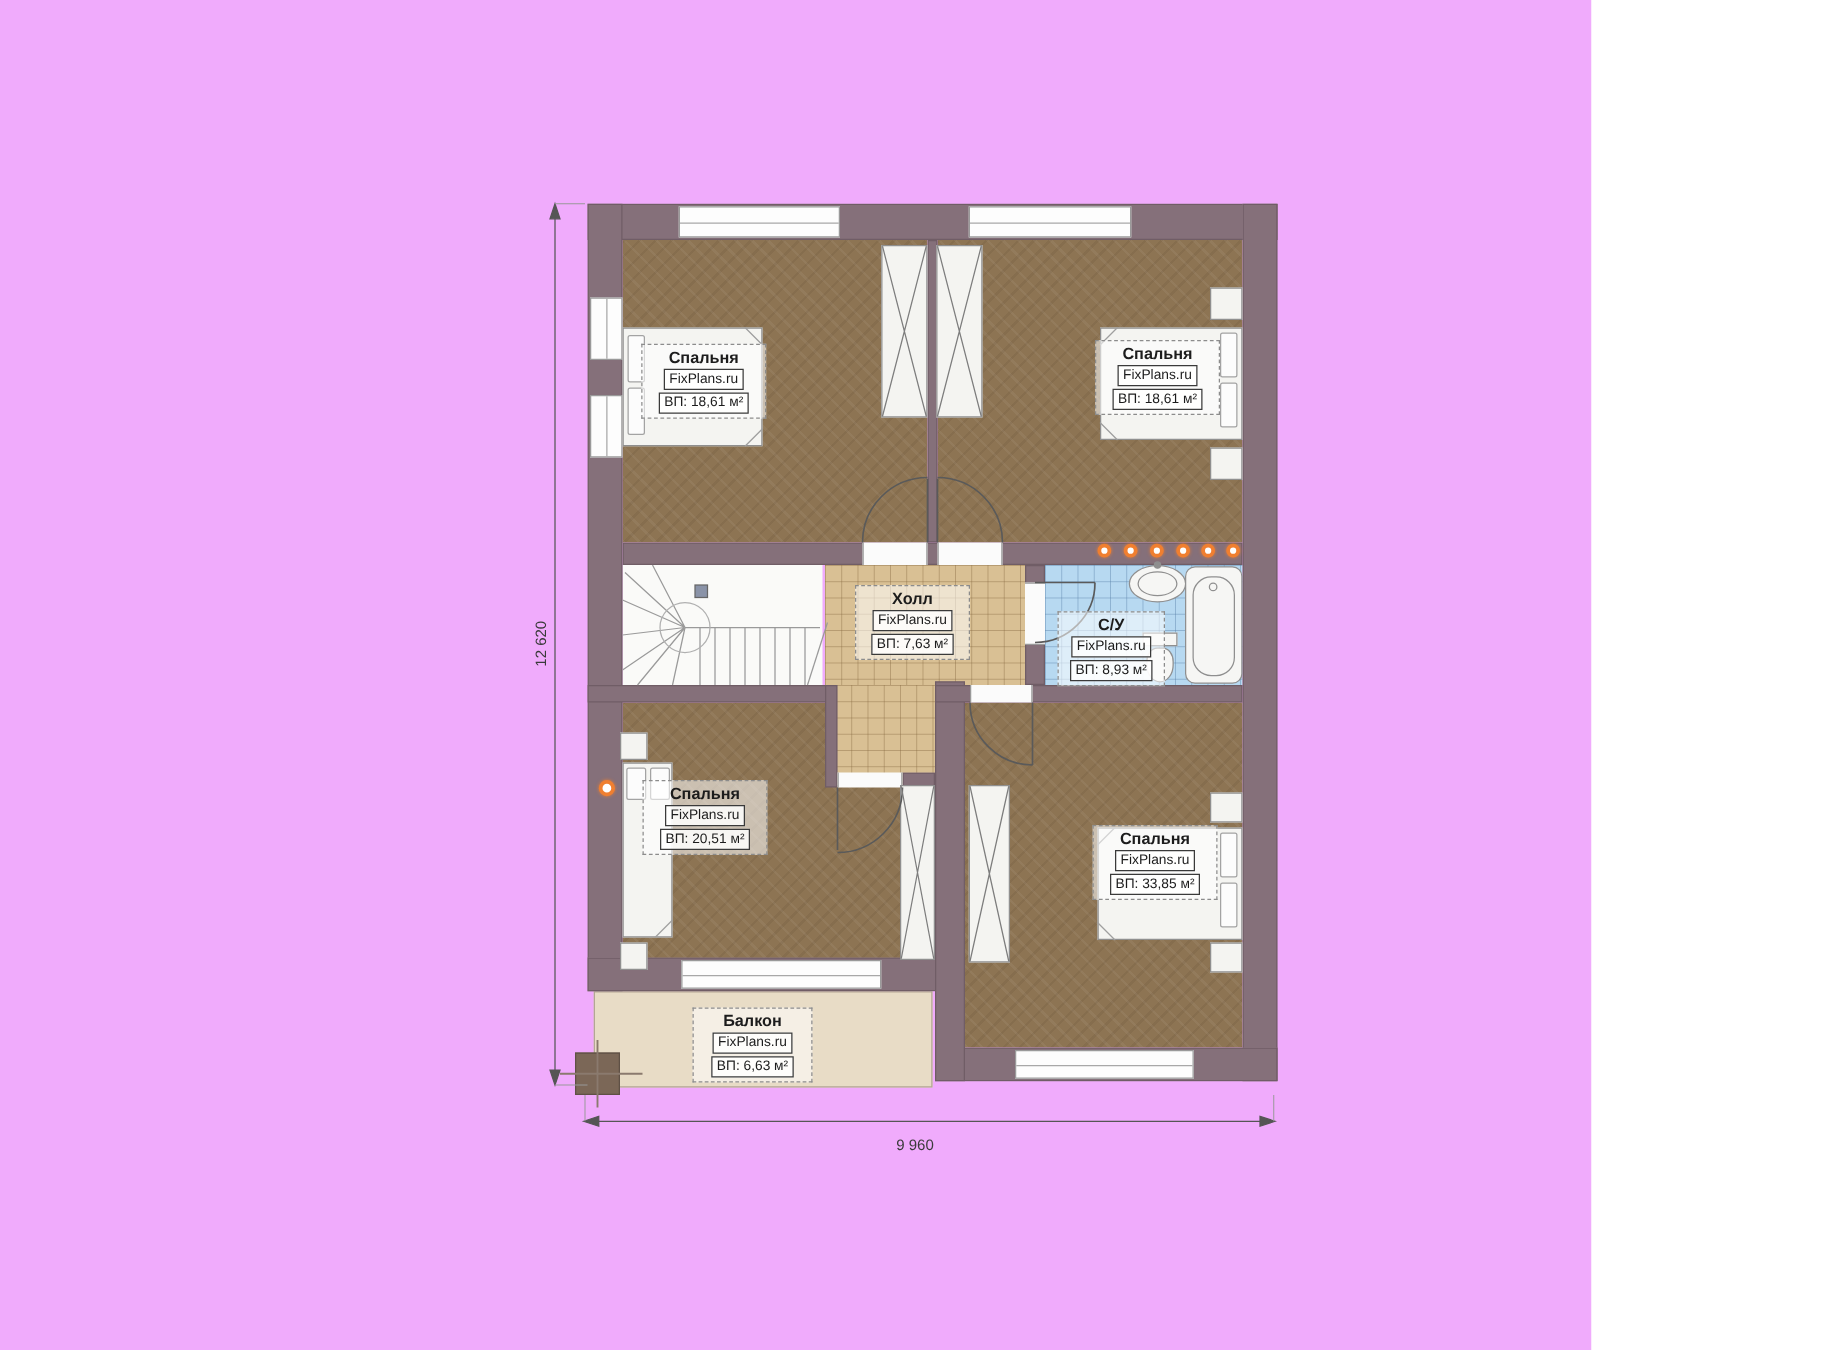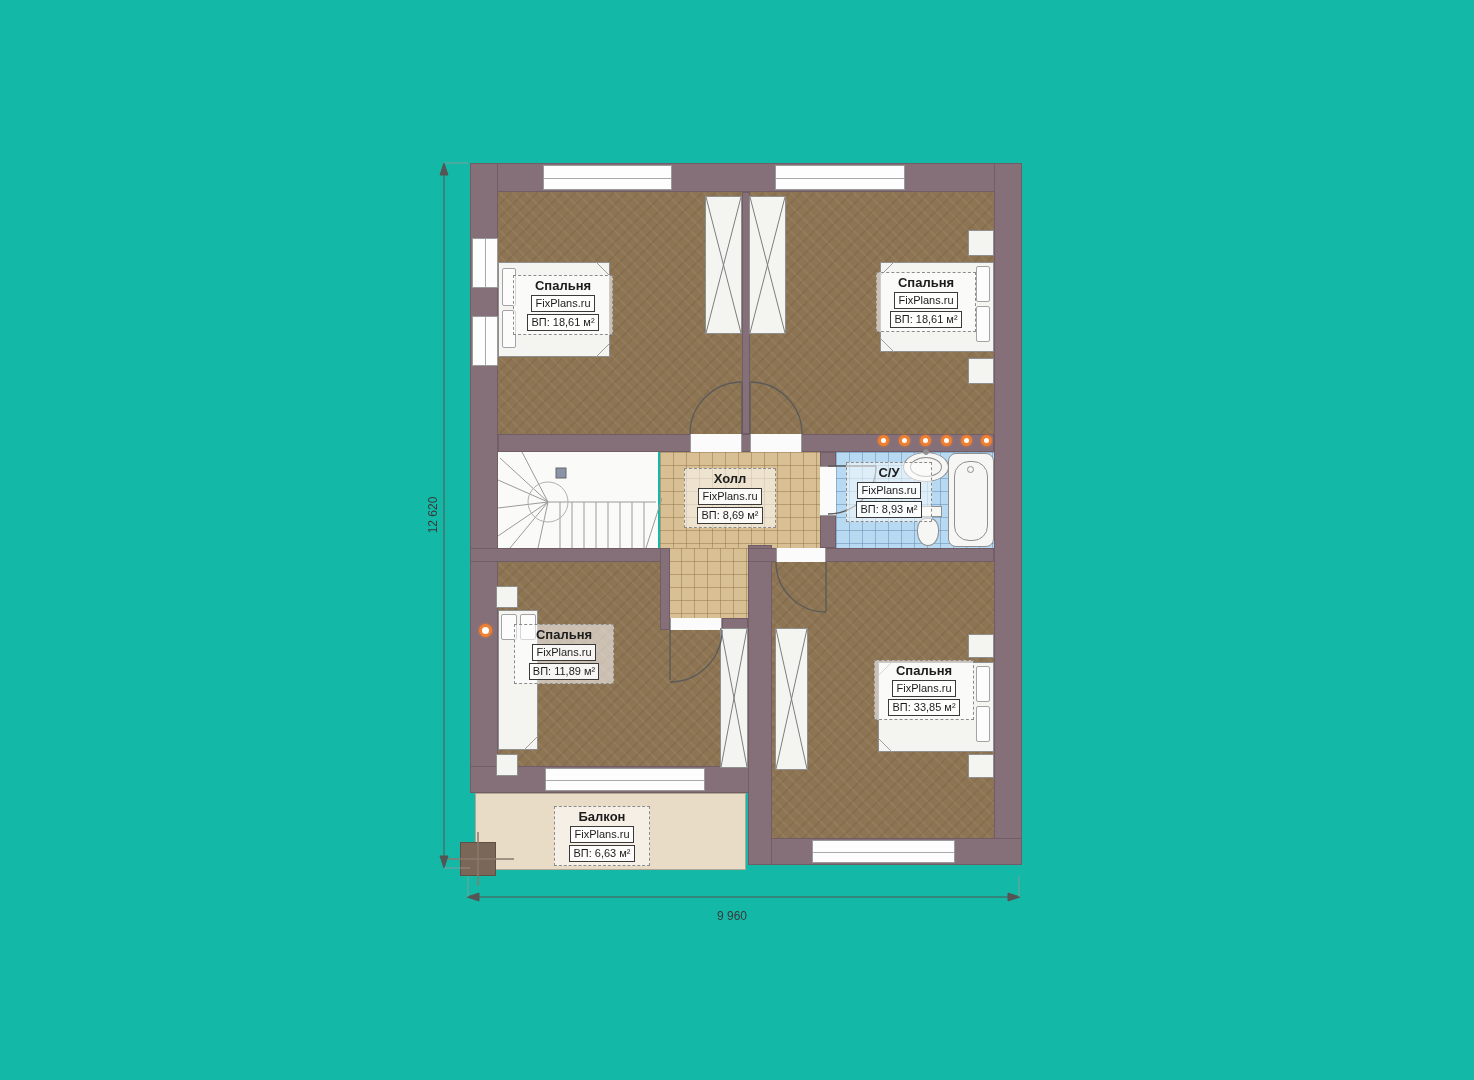--- a/index.html
+++ b/index.html
@@ -1,16 +1,16 @@
 <!DOCTYPE html>
 <html><head>
 <meta charset="utf-8">
 <style>
   html,body{margin:0;padding:0;background:#ffffff;}
-  .canvas{position:relative;width:1474px;height:1080px;background:#14b8a6;overflow:hidden;
+  .canvas{position:relative;width:1273px;height:1080px;background:#f0abfc;overflow:hidden;
           font-family:"Liberation Sans",sans-serif;}
   .floor{position:absolute;background-color:#8d7453;
      background-image:repeating-linear-gradient(45deg,rgba(255,255,255,.05) 0 2px,rgba(255,255,255,0) 2px 9px),
                       repeating-linear-gradient(135deg,rgba(40,25,10,.07) 0 2px,rgba(0,0,0,0) 2px 9px);}
   .tile-hall{position:absolute;background-color:#d9c094;
      background-image:linear-gradient(rgba(130,100,60,.40) 1px,transparent 1px),
                       linear-gradient(90deg,rgba(130,100,60,.40) 1px,transparent 1px);
      background-size:13px 13px;}
   .tile-bath{position:absolute;background-color:#b7d9f1;
      background-image:linear-gradient(rgba(90,130,170,.45) 1px,transparent 1px),
@@ -183,31 +183,31 @@
     <div class="rbox">ВП: 18,61 м²</div>
   </div>
   <div class="panel" style="left:876px;top:272px;width:100px">
     <div class="rname">Спальня</div>
     <div class="rbox">FixPlans.ru</div>
     <div class="rbox">ВП: 18,61 м²</div>
   </div>
   <div class="panel" style="left:684px;top:468px;width:92px">
     <div class="rname">Холл</div>
     <div class="rbox">FixPlans.ru</div>
-    <div class="rbox">ВП: 8,69 м²</div>
-  </div>
-  <div class="panel" style="left:846px;top:462px;width:86px">
+    <div class="rbox">ВП: 7,63 м²</div>
+  </div>
+  <div class="panel" style="left:846px;top:489px;width:86px">
     <div class="rname">С/У</div>
     <div class="rbox">FixPlans.ru</div>
     <div class="rbox">ВП: 8,93 м²</div>
   </div>
   <div class="panel" style="left:514px;top:624px;width:100px">
     <div class="rname">Спальня</div>
     <div class="rbox">FixPlans.ru</div>
-    <div class="rbox">ВП: 11,89 м²</div>
+    <div class="rbox">ВП: 20,51 м²</div>
   </div>
   <div class="panel" style="left:874px;top:660px;width:100px">
     <div class="rname">Спальня</div>
     <div class="rbox">FixPlans.ru</div>
     <div class="rbox">ВП: 33,85 м²</div>
   </div>
   <div class="panel" style="left:554px;top:806px;width:96px">
     <div class="rname">Балкон</div>
     <div class="rbox">FixPlans.ru</div>
     <div class="rbox">ВП: 6,63 м²</div>

